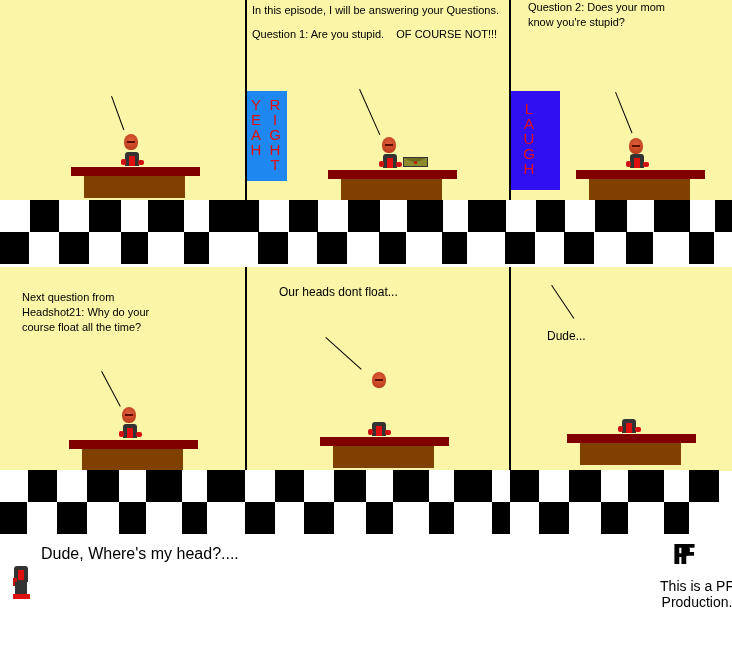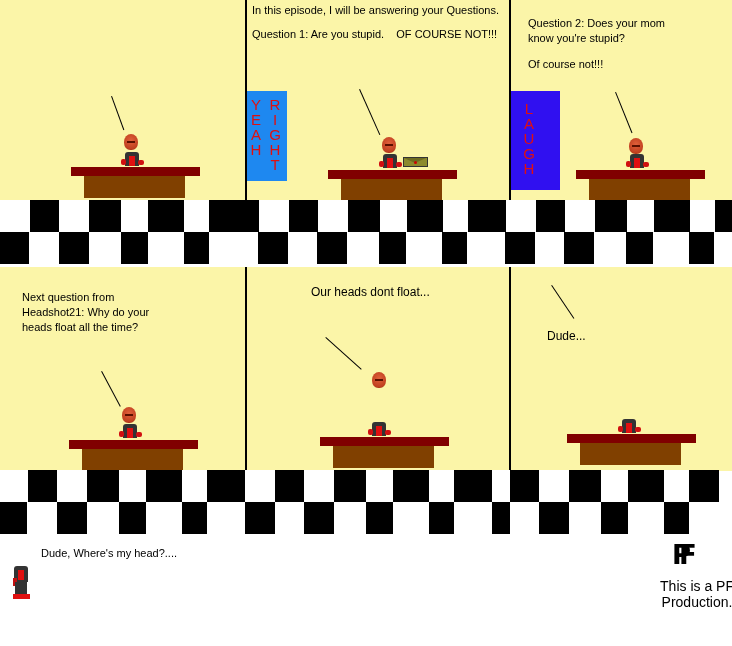--- a/index.html
+++ b/index.html
@@ -79,23 +79,22 @@
       <div class="chest"></div>
       <div class="hl"></div>
       <div class="hr"></div>
     </div>
   <div class="envelope" style="left:156px;top:157px;"></div>
   <div class="desk-top" style="left:81px;top:170px;width:129px;"></div>
   <div class="desk-base" style="left:94px;top:179px;width:101px;"></div>
 </div>
 
 <div class="panel" style="left:511px;top:0;width:221px;height:200px;">
-  <div class="txt" style="left:17px;top:16px;width:200px;">Question 2: Does your mom
+  <div class="txt" style="left:17px;top:0;width:200px;">Question 2: Does your mom
 know you're stupid?</div>
-  <div class="txt" style="left:17px;top:57px;width:200px;">Of course not!!!</div>
   <div class="sign" style="left:0;top:91px;width:49px;height:99px;background:#3010f0;">
     <div class="sign-col" style="left:12px;top:10px;">
       <span>L</span>
       <span>A</span>
       <span>U</span>
       <span>G</span>
       <span>H</span>
     </div>
   </div>
   <div class="line" style="left:105px;top:92px;width:44px;transform:rotate(68deg);"></div>
@@ -166,35 +165,35 @@
       <div class="tile b" style="width:27px"></div>
       <div class="tile w" style="width:36px"></div>
       <div class="tile b" style="width:25px"></div>
       <div class="tile w" style="width:36px"></div>
   </div>
 </div>
 
 <div class="panel" style="left:0;top:267px;width:245px;height:204px;">
   <div class="txt" style="left:22px;top:23px;width:210px;">Next question from
 Headshot21: Why do your
-heads float all the time?</div>
+course float all the time?</div>
   <div class="line" style="left:102px;top:104px;width:40px;transform:rotate(62deg);"></div>
   <div class="head" style="left:122px;top:140px;"></div>
   <div class="body" style="left:119px;top:157px;">
       <div class="torso"></div>
       <div class="chest"></div>
       <div class="hl"></div>
       <div class="hr"></div>
     </div>
   <div class="desk-top" style="left:69px;top:173px;width:129px;"></div>
   <div class="desk-base" style="left:82px;top:182px;width:101px;"></div>
 </div>
 
 <div class="panel" style="left:247px;top:267px;width:262px;height:204px;">
-  <div class="txt" style="left:32px;top:18px;width:220px;font-size:12px;margin-left:32px;">Our heads dont float...</div>
+  <div class="txt" style="left:32px;top:18px;width:220px;font-size:12px;">Our heads dont float...</div>
   <div class="line" style="left:79px;top:70px;width:48px;transform:rotate(42deg);"></div>
   <div class="head" style="left:125px;top:105px;"></div>
   <div class="body" style="left:121px;top:155px;">
       <div class="torso"></div>
       <div class="chest"></div>
       <div class="hl"></div>
       <div class="hr"></div>
     </div>
   <div class="desk-top" style="left:73px;top:170px;width:129px;"></div>
   <div class="desk-base" style="left:86px;top:179px;width:101px;"></div>
@@ -264,21 +263,21 @@
       <div class="tile w" style="width:29px"></div>
       <div class="tile b" style="width:30px"></div>
       <div class="tile w" style="width:32px"></div>
       <div class="tile b" style="width:27px"></div>
       <div class="tile w" style="width:36px"></div>
       <div class="tile b" style="width:25px"></div>
       <div class="tile w" style="width:30px"></div>
   </div>
 </div>
 
-<div class="txt" style="left:41px;top:546px;width:220px;font-size:11px;">Dude, Where's my head?....</div>
+<div class="txt" style="left:41px;top:546px;width:220px;font-size:16px;">Dude, Where's my head?....</div>
 <div class="standing" style="left:11px;top:566px;">
   <div class="torso"></div>
     <div class="chest"></div>
     <div class="arm"></div>
     <div class="legs"></div>
     <div class="fl"></div>
     <div class="fr"></div>
 </div>
 
 <div class="pf-logo" style="left:672px;top:542px;">PF</div>

